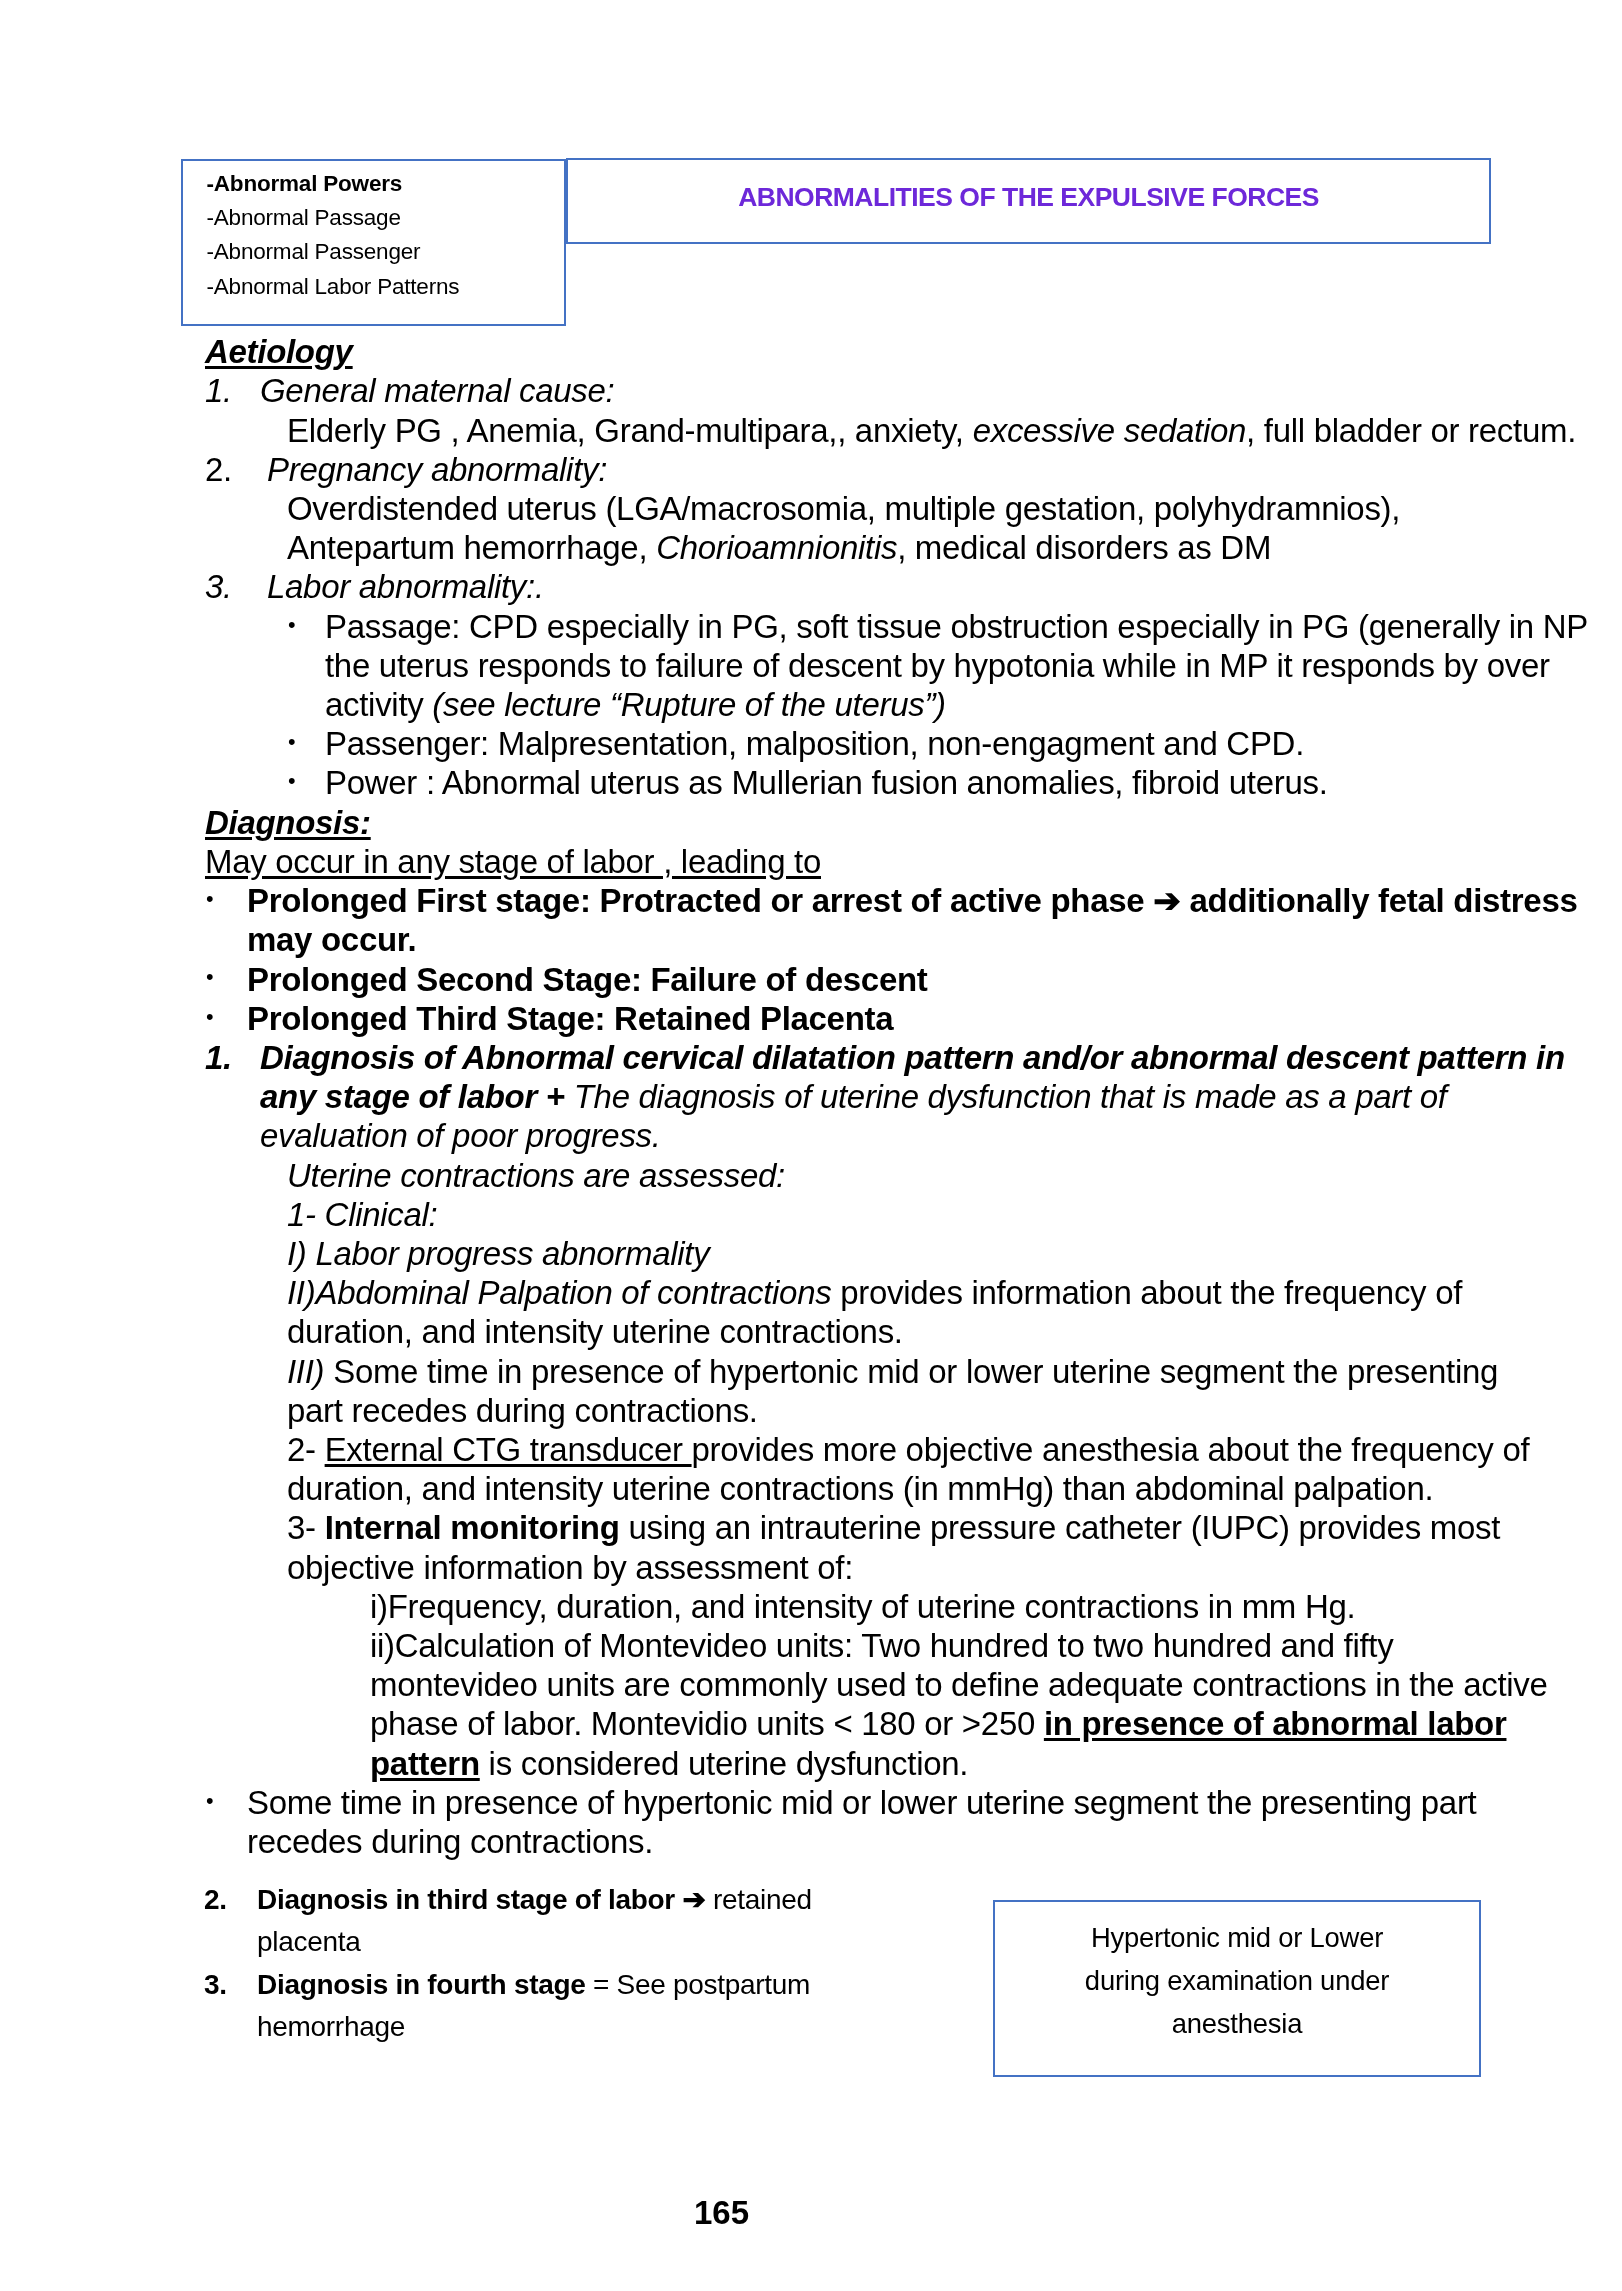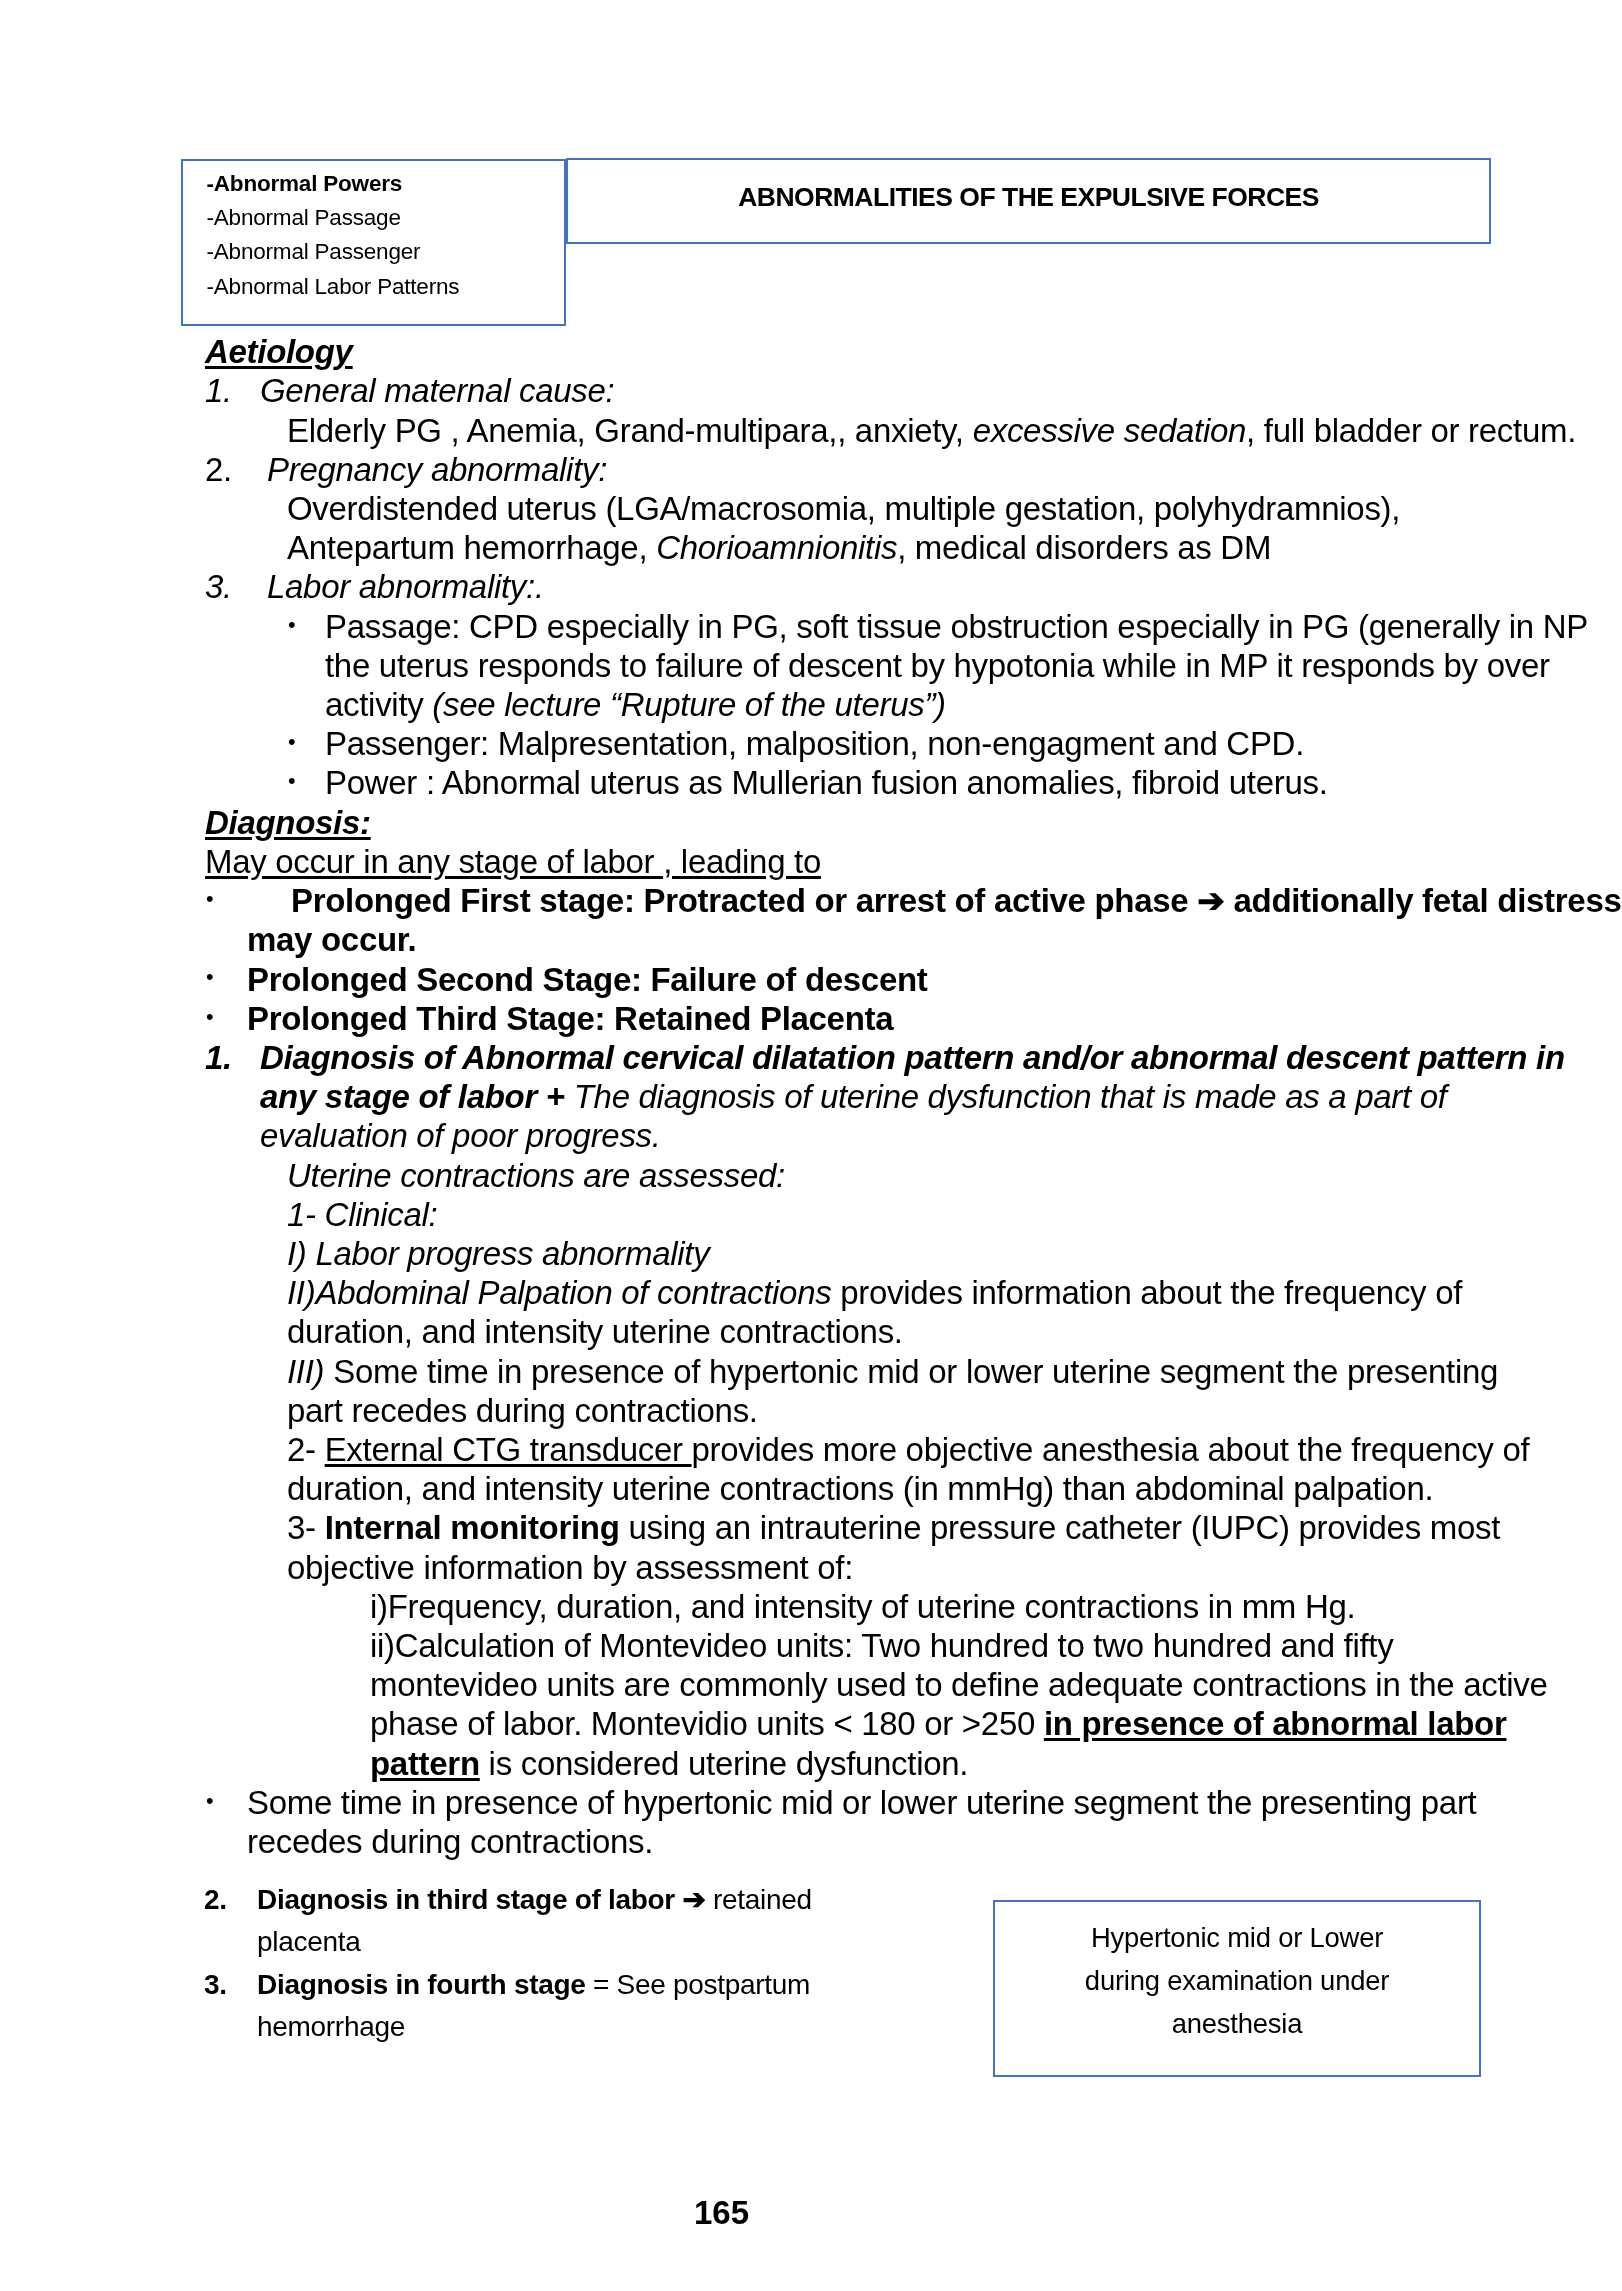--- a/index.html
+++ b/index.html
@@ -9,21 +9,21 @@
         letter-spacing: -0.3px; }
   .big { font-size: 28px; letter-spacing: -0.3px; }
   .b { font-weight: bold; }
   .i { font-style: italic; }
   .u { text-decoration: underline; text-underline-offset: 2.9px; }
   .box { position: absolute; border: 2.9px solid #4472c4; background: #fff; box-sizing: border-box; }
   #topics-box { left: 181px; top: 159px; width: 385px; height: 167px; }
   #topics-box .t { position: absolute; left: 23.5px; font-size: 22.5px; letter-spacing: -0.2px; white-space: nowrap; }
   #title-box { left: 566px; top: 158px; width: 925px; height: 86px; }
   #title-box .title { position: absolute; left: 0; right: 0; top: 21.6px; text-align: center;
-        color: #000000; font-weight: bold; font-size: 26.5px; letter-spacing: -0.5px; }
+        color: #6d28d9; font-weight: bold; font-size: 26.5px; letter-spacing: -0.5px; }
   #note-box { left: 993px; top: 1900px; width: 488px; height: 177px; }
   #note-box .note { position: absolute; left: 0; right: 0; top: 13.7px; text-align: center;
         font-size: 27.4px; line-height: 43px; letter-spacing: -0.2px; }
   .bullet { position: absolute; font-size: 21.6px; }
   #page-number { position: absolute; left: 0; width: 1443px; top: 2194px; text-align: center;
         font-weight: bold; font-size: 33px; }
 </style>
 </head>
 <body>
 
@@ -59,21 +59,21 @@
 
 <div class="bullet" style="left:288px; top:729px;">•</div>
 <div class="ln" style="left:325px; top:727px;">Passenger: Malpresentation, malposition, non-engagment and CPD.</div>
 <div class="bullet" style="left:288px; top:768px;">•</div>
 <div class="ln" style="left:325px; top:766px;">Power : Abnormal uterus as Mullerian fusion anomalies, fibroid uterus.</div>
 
 <div class="ln b i u" style="left:205px; top:806px;">Diagnosis:</div>
 <div class="ln u" style="left:205px; top:845px;">May occur in any stage of  labor , leading to</div>
 
 <div class="bullet" style="left:206px; top:886px;">•</div>
-<div class="ln b" style="left:247px; top:884px;margin-left:44px;">Prolonged First stage: Protracted or arrest of active phase ➔ additionally fetal distress</div>
+<div class="ln b" style="left:247px; top:884px;">Prolonged First stage: Protracted or arrest of active phase ➔ additionally fetal distress</div>
 <div class="ln b" style="left:247px; top:923px;">may occur.</div>
 <div class="bullet" style="left:206px; top:964px;">•</div>
 <div class="ln b" style="left:247px; top:963px;">Prolonged Second Stage: Failure of descent</div>
 <div class="bullet" style="left:206px; top:1004px;">•</div>
 <div class="ln b" style="left:247px; top:1002px;">Prolonged Third Stage: Retained Placenta</div>
 
 <div class="ln b i" style="left:205px; top:1041px;">1.</div>
 <div class="ln b i" style="left:260px; top:1041px;">Diagnosis of Abnormal cervical dilatation pattern and/or abnormal descent pattern in</div>
 <div class="ln i" style="left:260px; top:1080px;"><span class="b">any stage of labor + </span><span>The diagnosis of uterine dysfunction that is made as a part of</span></div>
 <div class="ln i" style="left:260px; top:1119px;">evaluation of poor progress.</div>

